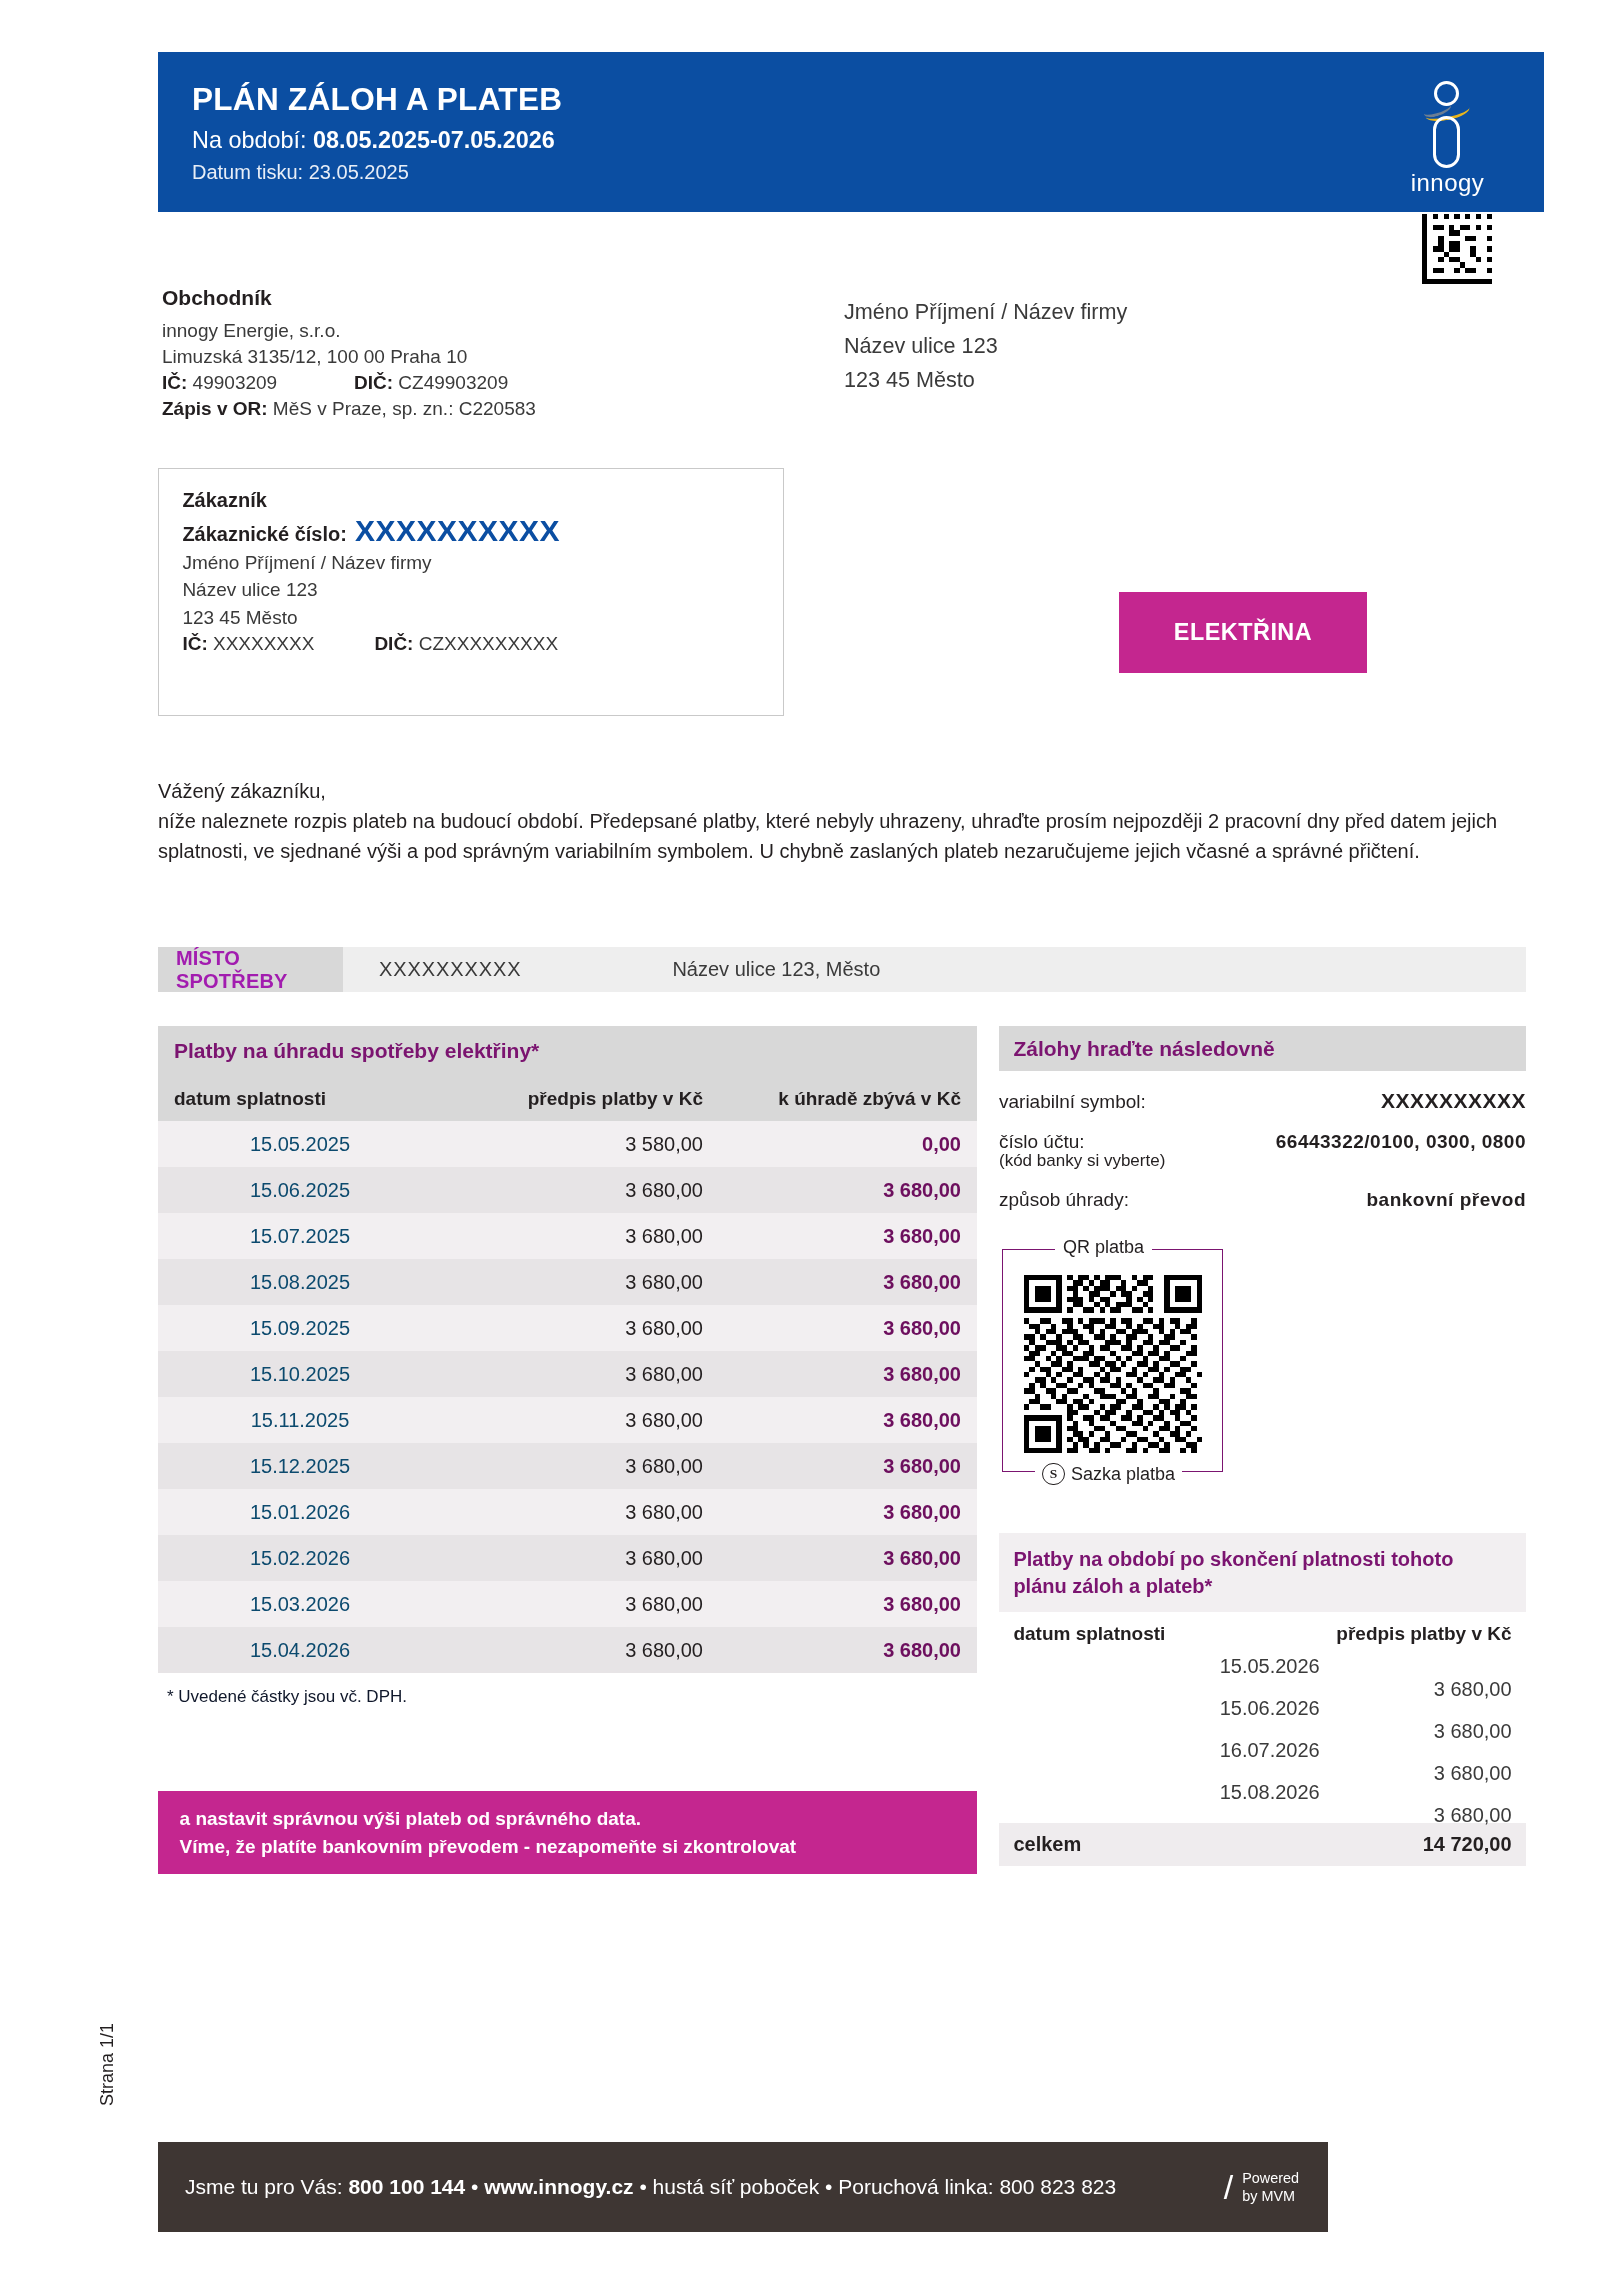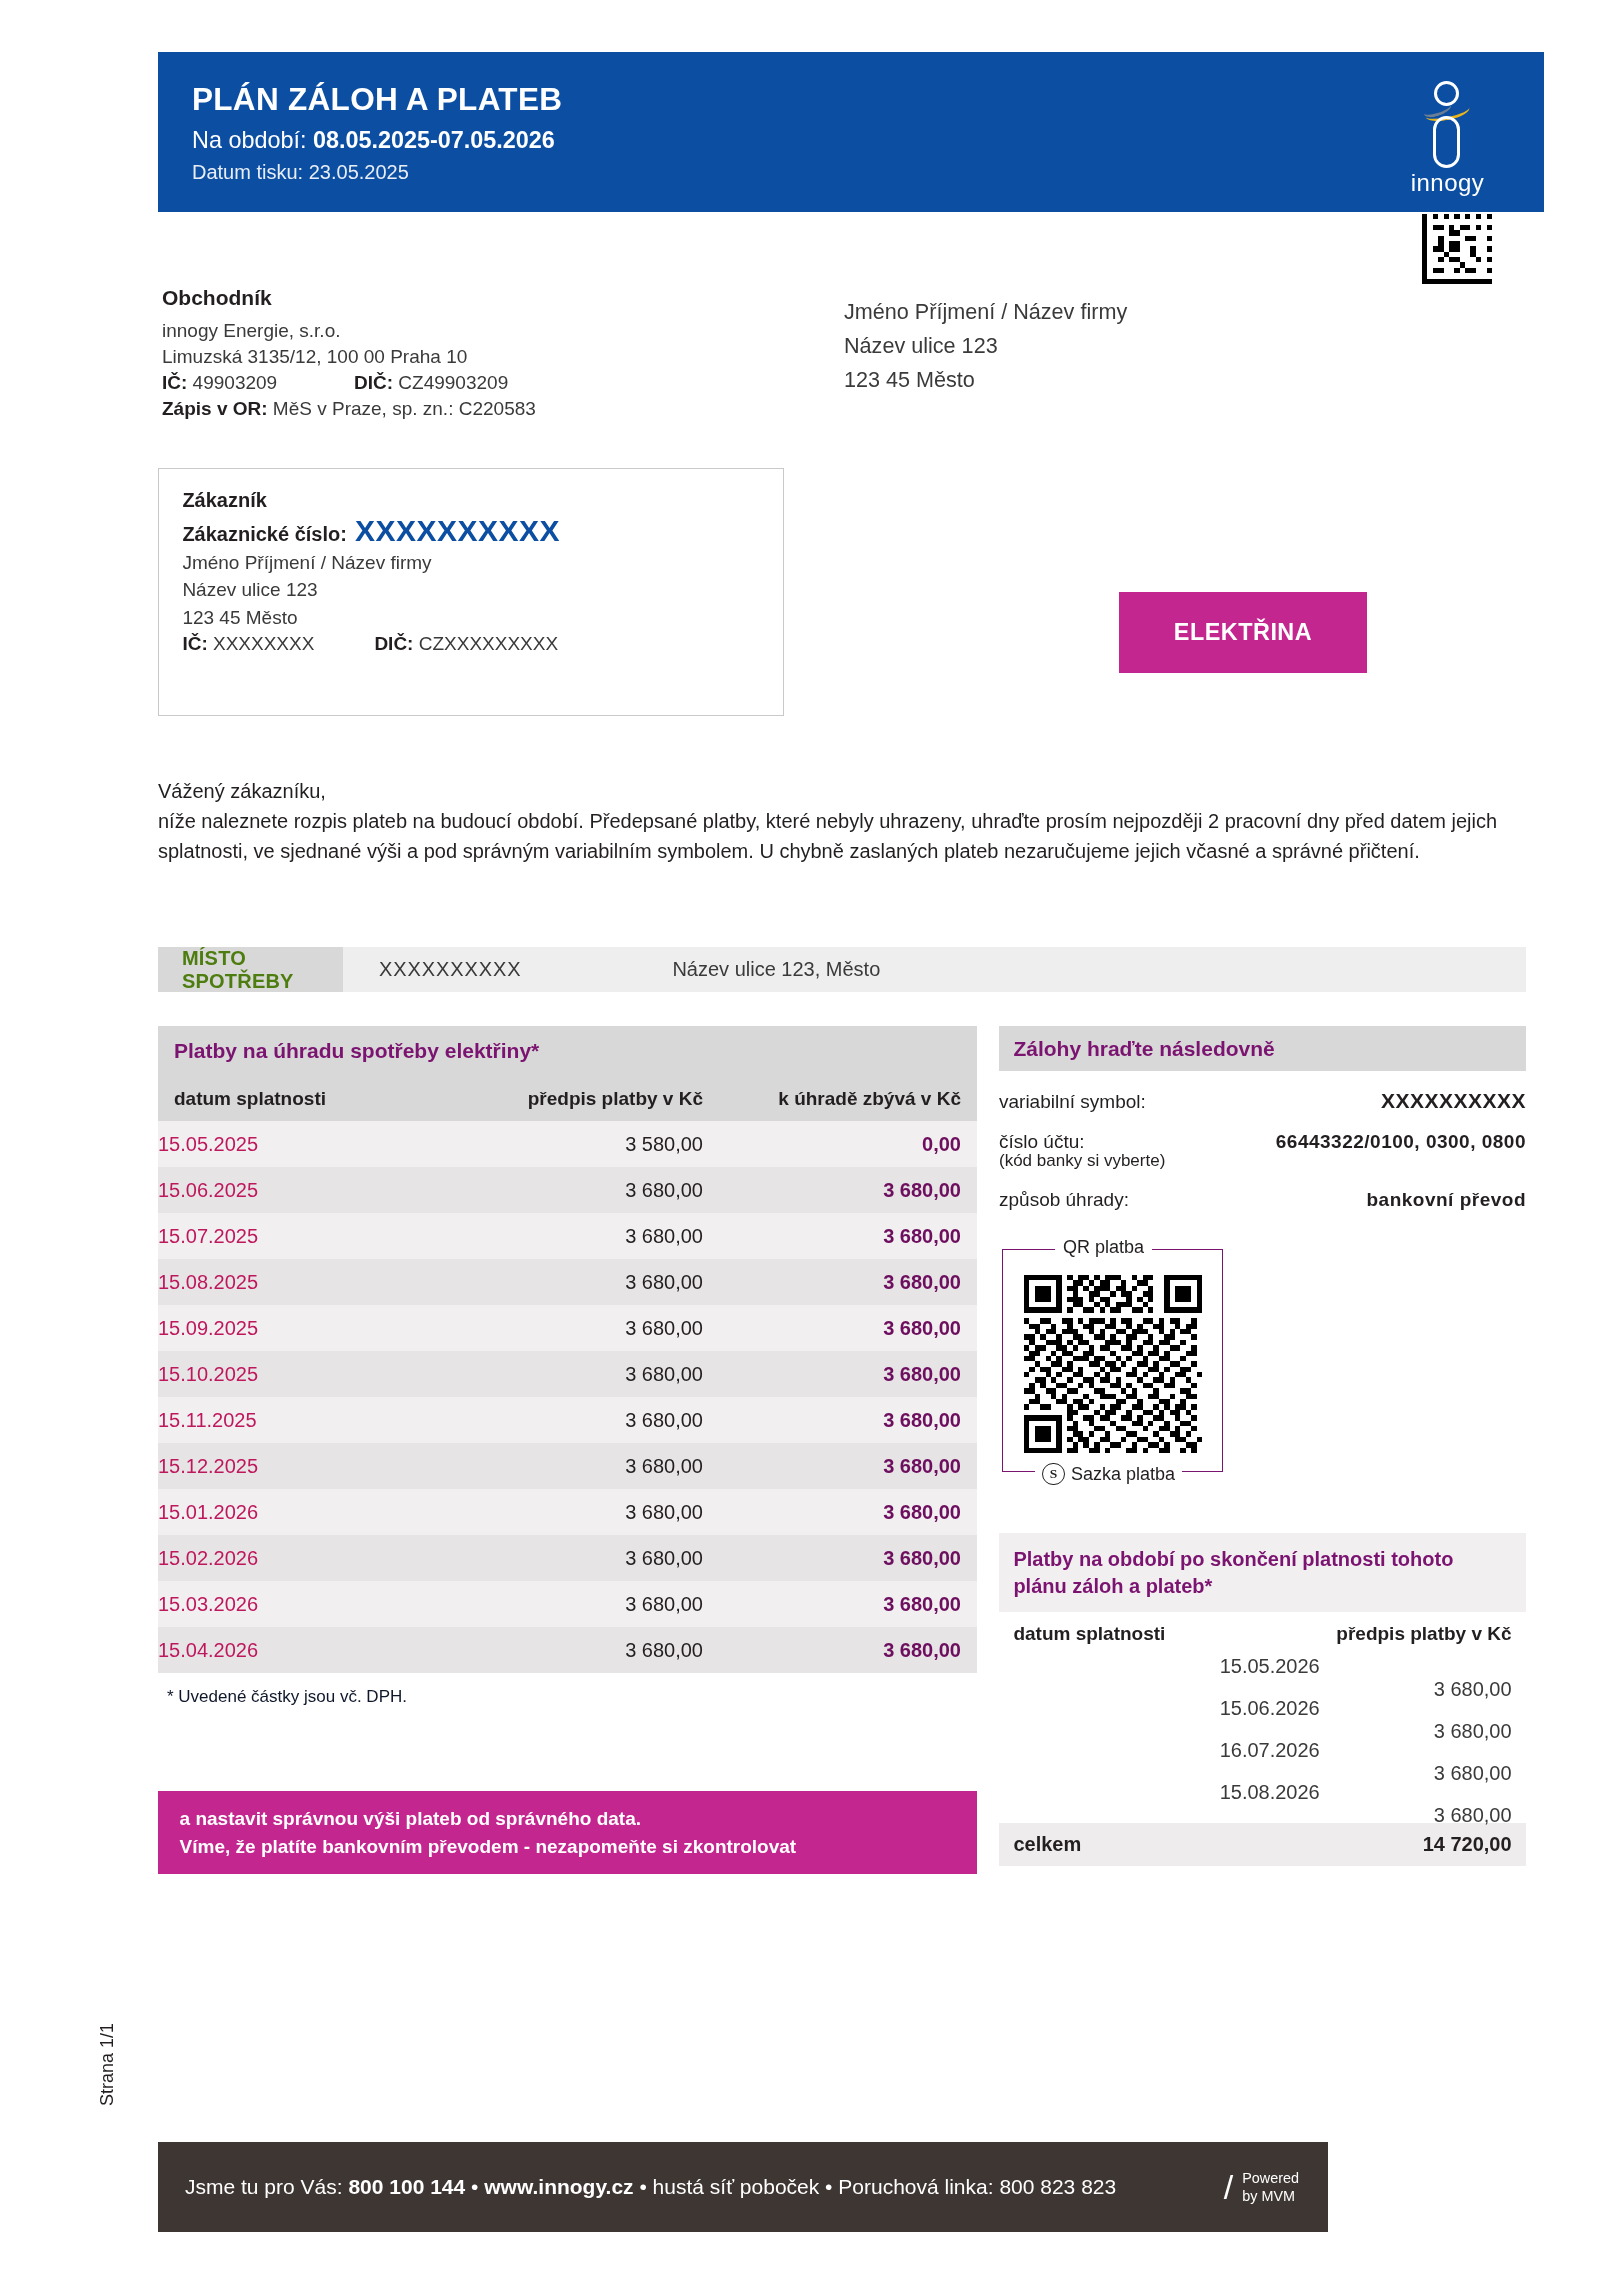--- a/index.html
+++ b/index.html
@@ -100,22 +100,22 @@
   .badge span { color: #fff; font-size: 23.4px; font-weight: bold; letter-spacing: 0.5px; }
 
   
   .intro { position: absolute; left: 158px; top: 776px; width: 1368px; }
   .intro p { font-size: 20px; line-height: 30px; color: #231f20; }
 
   
   .msbar { position: absolute; left: 158px; top: 947px; width: 1368px; height: 45px; display: flex; }
   .msbar .lab {
     width: 185px; height: 45px; background: #d8d8d8;
-    display: flex; align-items: center; padding-left: 24px;
-    color: #4d7c0f; font-size: 20px; font-weight: bold; letter-spacing: 0.2px;
+    display: flex; align-items: center; padding-left: 18px;
+    color: #a21caf; font-size: 20px; font-weight: bold; letter-spacing: 0.2px;
   }
   .msbar .rest { flex: 1; height: 45px; background: #eeeeee; display: flex; align-items: center; }
   .msbar .rest .code { margin-left: 36px; font-size: 20px; color: #3a3a3a; letter-spacing: 0.9px; }
   .msbar .rest .addr { margin-left: 151px; font-size: 20px; color: #3a3a3a; }
 
   
   .ltable { position: absolute; left: 158px; top: 1026px; width: 819px; }
   .ltable .cap {
     background: #d8d8d8; height: 50px; display: flex; align-items: center;
     padding-left: 16px; color: #7B1470; font-size: 21px; font-weight: bold;
@@ -123,21 +123,21 @@
   .ltable .hdr {
     background: #d8d8d8; height: 45px; display: flex; align-items: center;
     font-size: 19px; font-weight: bold; color: #231f20;
   }
   .ltable .hdr .c1 { width: 284px; padding-left: 16px; }
   .ltable .hdr .c2 { width: 261px; text-align: right; }
   .ltable .hdr .c3 { flex: 1; text-align: right; padding-right: 16px; }
   .ltable .r { height: 46px; display: flex; align-items: center; font-size: 20px; }
   .ltable .r.odd  { background: #f2eff1; }
   .ltable .r.even { background: #e7e4e6; }
-  .ltable .r .c1 { width: 284px; color: #be185d; }
+  .ltable .r .c1 { width: 284px; color: #0c4a6e; text-align: center; }
   .ltable .r .c2 { width: 261px; text-align: right; color: #231f20; }
   .ltable .r .c3 { flex: 1; text-align: right; padding-right: 16px; color: #6D0F5E; font-weight: bold; }
   .ltable .note { margin-top: 14.4px; padding-left: 9px; font-size: 17px; color: #0f172a; }
 
   
   .notice {
     position: absolute; left: 158px; top: 1791px;
     width: 819px; height: 83px; background: #C4268F;
     display: flex; align-items: center;
   }

